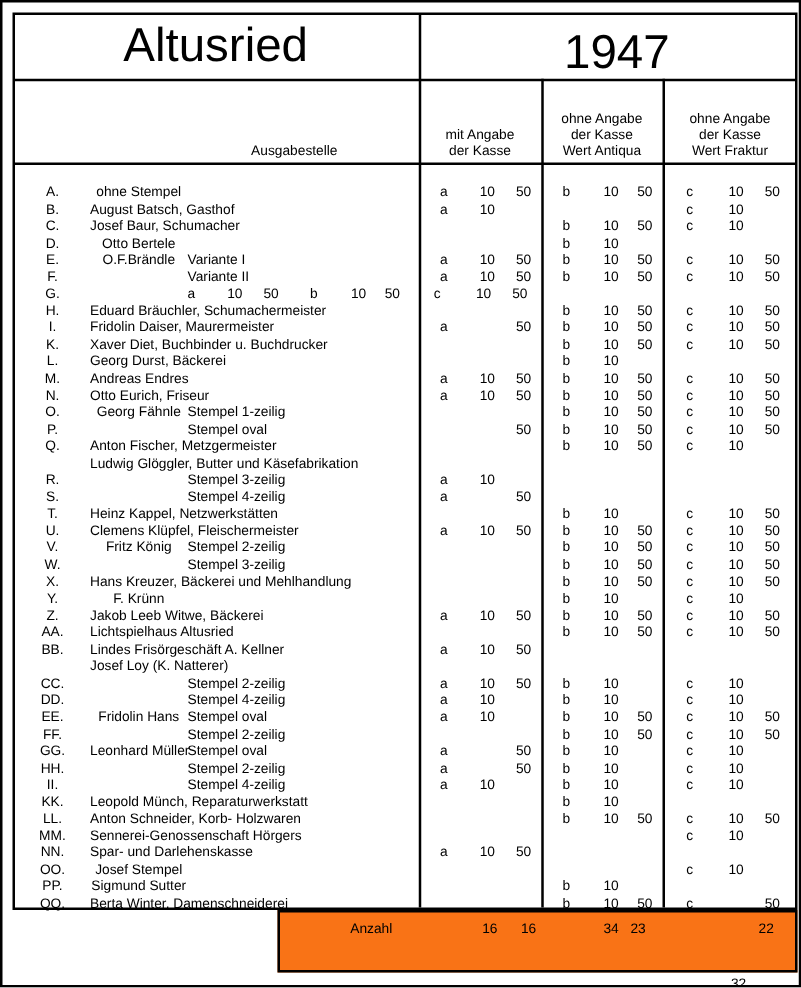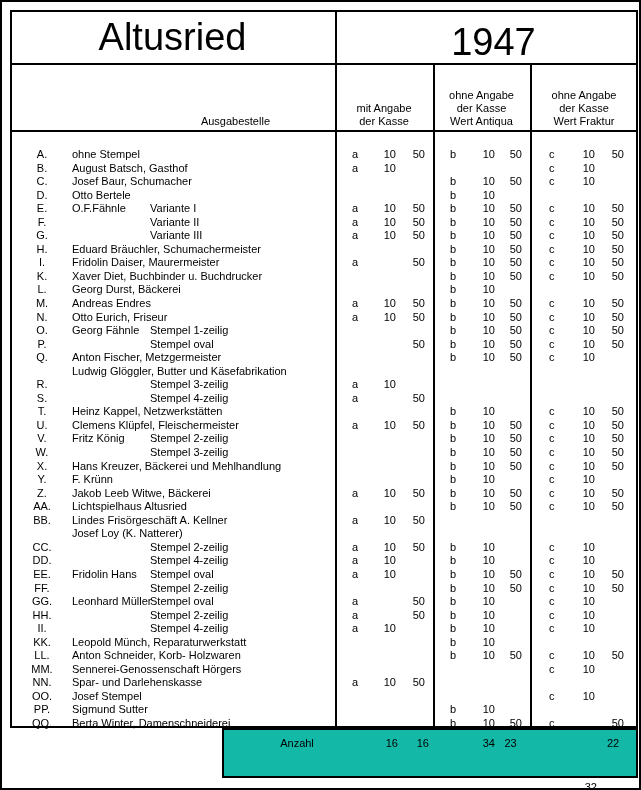--- a/index.html
+++ b/index.html
@@ -23,34 +23,34 @@
   .t-ausg{position:absolute;left:0;top:103px;width:258px;text-align:right;font-size:11px;line-height:13px;}
   .chead{position:absolute;text-align:center;font-size:11px;line-height:13px;}
   .ch1{left:325px;top:90px;width:94px;}
   .ch2{left:423px;top:77px;width:93px;}
   .ch3{left:520px;top:77px;right:0;}
   .chead span{display:block;}
   .tbody{position:absolute;left:0;top:136px;right:0;}
   .row{display:flex;height:13.55px;line-height:13.55px;font-size:11px;white-space:nowrap;}
   .row span{flex:none;display:block;}
   .c-letter{width:60px;text-align:center;}
-  .c-name{width:78px;}
+  .c-name{width:78px;text-align:center;}
   .c-variant{width:202px;}
   .va{width:12px;}
   .v10a{width:32px;text-align:right;}
   .v50a{width:29px;text-align:right;}
   .vb{width:12px;margin-left:25px;}
   .v10b{width:33px;text-align:right;}
   .v50b{width:27px;text-align:right;}
   .vc{width:12px;margin-left:27px;}
   .v10c{width:34px;text-align:right;}
   .v50c{width:29px;text-align:right;}
   .footer{
     position:absolute;left:220px;top:726px;width:416px;height:50px;
-    border:2px solid #000;box-sizing:border-box;background:#14b8a6;
+    border:2px solid #000;box-sizing:border-box;background:#f97316;
   }
   .f-row{display:flex;font-size:11px;line-height:15px;white-space:nowrap;}
   .f-row span{flex:none;display:block;}
   .f-row.first{margin-top:6px;}
   .f-label{margin-left:18px;width:110px;text-align:center;}
   .fn1{width:46px;text-align:right;}
   .fn2{width:31px;text-align:right;}
   .fn3{width:66px;text-align:right;}
   .fn4{width:31px;text-align:center;}
   .fn5{width:71px;text-align:right;margin-top:44px;}
@@ -141,21 +141,21 @@
           <span class="v50a"></span>
           <span class="vb">b</span>
           <span class="v10b">10</span>
           <span class="v50b"></span>
           <span class="vc"></span>
           <span class="v10c"></span>
           <span class="v50c"></span>
         </div>
         <div class="row">
           <span class="c-letter">E.</span>
-          <span class="c-name">O.F.Fähnle</span>
+          <span class="c-name">O.F.Brändle</span>
           <span class="c-variant">Variante I</span>
           <span class="va">a</span>
           <span class="v10a">10</span>
           <span class="v50a">50</span>
           <span class="vb">b</span>
           <span class="v10b">10</span>
           <span class="v50b">50</span>
           <span class="vc">c</span>
           <span class="v10c">10</span>
           <span class="v50c">50</span>
@@ -170,21 +170,20 @@
           <span class="vb">b</span>
           <span class="v10b">10</span>
           <span class="v50b">50</span>
           <span class="vc">c</span>
           <span class="v10c">10</span>
           <span class="v50c">50</span>
         </div>
         <div class="row">
           <span class="c-letter">G.</span>
           <span class="c-name"></span>
-          <span class="c-variant">Variante III</span>
           <span class="va">a</span>
           <span class="v10a">10</span>
           <span class="v50a">50</span>
           <span class="vb">b</span>
           <span class="v10b">10</span>
           <span class="v50b">50</span>
           <span class="vc">c</span>
           <span class="v10c">10</span>
           <span class="v50c">50</span>
         </div>

